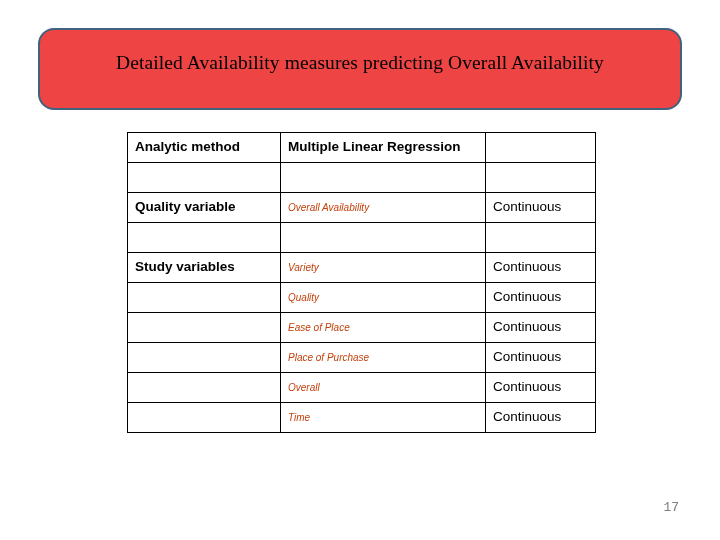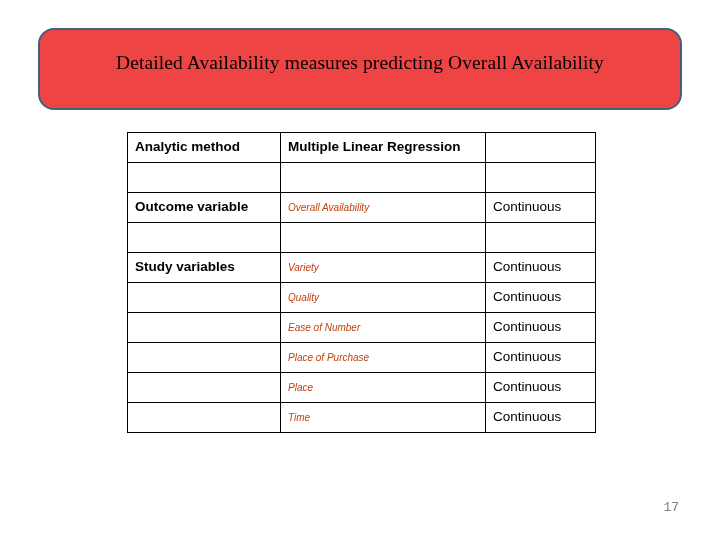--- a/index.html
+++ b/index.html
@@ -128,21 +128,21 @@
         <td>
           <div class="cell-inner val"></div>
         </td>
         <td>
           <div class="cell-inner val"></div>
         </td>
       </tr>
 
       <tr class="row-tall">
         <td>
-          <div class="cell-inner lbl">Outcome variable</div>
+          <div class="cell-inner lbl">Quality variable</div>
         </td>
         <td>
           <div class="cell-inner val">Overall Availability</div>
         </td>
         <td>
           <div class="cell-inner val-sm">Continuous</div>
         </td>
       </tr>
 
       <tr class="row-spacer">
@@ -179,21 +179,21 @@
         <td>
           <div class="cell-inner val-sm">Continuous</div>
         </td>
       </tr>
 
       <tr class="row-tall">
         <td>
           <div class="cell-inner lbl"></div>
         </td>
         <td>
-          <div class="cell-inner val">Ease of Number</div>
+          <div class="cell-inner val">Ease of Place</div>
         </td>
         <td>
           <div class="cell-inner val-sm">Continuous</div>
         </td>
       </tr>
 
       <tr class="row-tall">
         <td>
           <div class="cell-inner lbl"></div>
         </td>
@@ -203,21 +203,21 @@
         <td>
           <div class="cell-inner val-sm">Continuous</div>
         </td>
       </tr>
 
       <tr class="row-tall">
         <td>
           <div class="cell-inner lbl"></div>
         </td>
         <td>
-          <div class="cell-inner val">Place</div>
+          <div class="cell-inner val">Overall</div>
         </td>
         <td>
           <div class="cell-inner val-sm">Continuous</div>
         </td>
       </tr>
 
       <tr class="row-tall">
         <td>
           <div class="cell-inner lbl"></div>
         </td>

